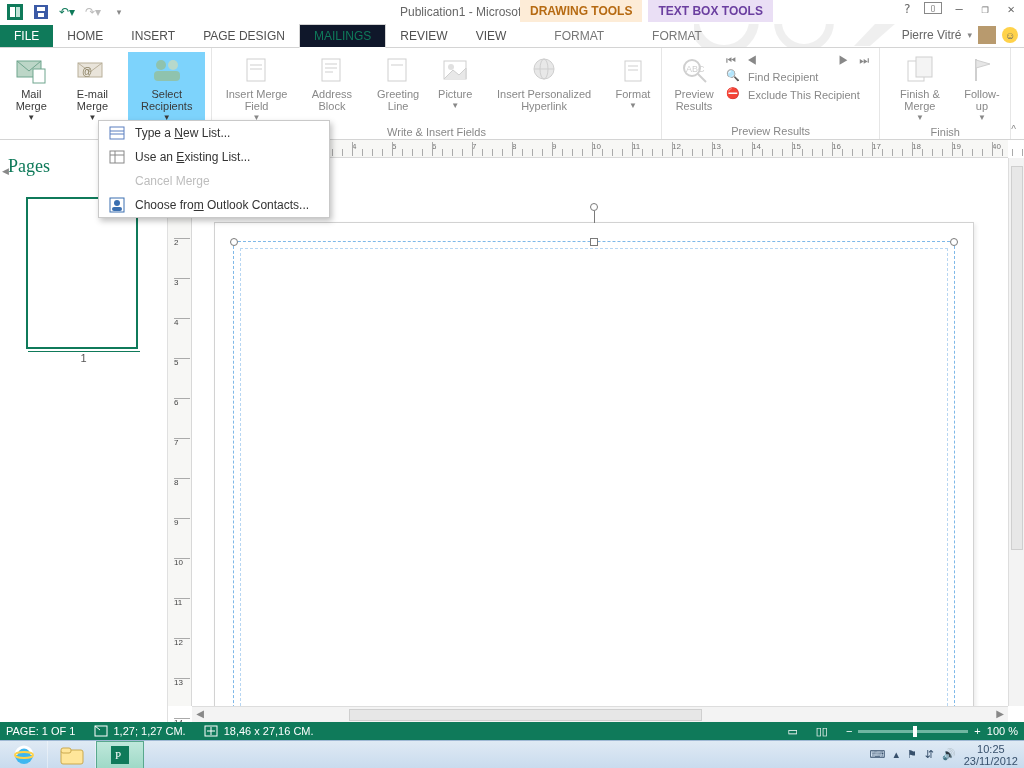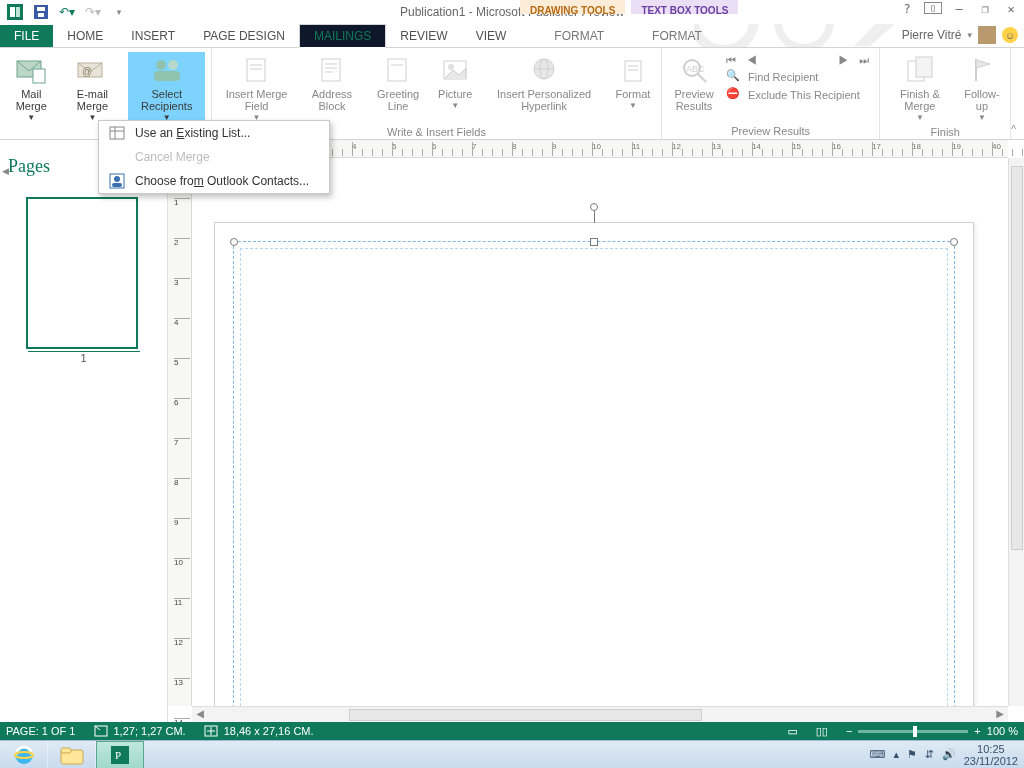--- a/index.html
+++ b/index.html
@@ -3,21 +3,21 @@
 <meta charset="utf-8">
 <style>
 html,body{margin:0;padding:0;width:1024px;height:768px;overflow:hidden;font-family:"Segoe UI",Tahoma,sans-serif;font-size:12px;color:#444;background:#fff}
 *{box-sizing:border-box}
 
 .titlebar{height:24px;background:#fff;display:flex;align-items:center;position:relative}
 .qat{display:flex;align-items:center;gap:4px;padding-left:4px}
 .qat .btn{width:22px;height:22px;display:flex;align-items:center;justify-content:center;color:#0c6448}
 .title-center{position:absolute;left:50%;transform:translateX(-50%);display:flex;align-items:center;font-size:12px;color:#666;white-space:nowrap}
 .contextual{position:absolute;left:520px;top:0;display:flex;gap:6px}
-.ctx{height:14px;padding:2px 10px;font-size:10px;font-weight:bold;line-height:18px}
+.ctx{height:22px;padding:2px 10px;font-size:12px;font-weight:bold;line-height:18px}
 .ctx.draw{background:#fdecd7;color:#b66a12}
 .ctx.tbox{background:#eadff5;color:#6b3fa0}
 .winctl{position:absolute;right:4px;top:2px;display:flex;gap:8px;color:#666}
 .winctl span{width:18px;text-align:center;font-family:Consolas,monospace}
 .watermark{position:absolute;right:70px;top:0;width:260px;height:48px;opacity:.06;pointer-events:none}
 
 .tabrow{height:24px;display:flex;align-items:flex-end;position:relative;border-bottom:1px solid #d4d4d4}
 .tab{padding:4px 14px;font-size:12px;color:#505050;cursor:pointer}
 .tab.file{background:#0f7a5a;color:#fff;font-weight:normal}
 .tab.active{color:#0f7a5a;border:1px solid #d4d4d4;border-bottom:1px solid #fff;background:#0f172a;margin-bottom:-1px}
@@ -308,20 +308,28 @@
           <span>Follow-up</span>
           <span style="font-size:8px">▼</span>
         </div>
     </div>
     <div class="glabel">Finish</div>
   </div>
   <div class="collapse-caret">^</div>
 </div>
 
 <div class="dropdown">
+  <div class="dd-item">
+    <span class="dico"><svg width="16" height="16">
+          <rect x="1" y="2" width="14" height="12" fill="#fff" stroke="#5a7fbf"></rect>
+          <line x1="1" y1="6" x2="15" y2="6" stroke="#5a7fbf"></line>
+          <line x1="1" y1="9" x2="15" y2="9" stroke="#5a7fbf"></line>
+        </svg></span>
+    <span><span>Type a </span><u>N</u><span>ew List...</span></span>
+  </div>
   <div class="dd-item">
     <span class="dico"><svg width="16" height="16">
           <rect x="1" y="2" width="14" height="12" fill="#fff" stroke="#888"></rect>
           <line x1="1" y1="6" x2="15" y2="6" stroke="#888"></line>
           <line x1="6" y1="2" x2="6" y2="14" stroke="#888"></line>
         </svg></span>
     <span><span>Use an </span><u>E</u><span>xisting List...</span></span>
   </div>
   <div class="dd-item disabled">
     <span class="dico"></span>

